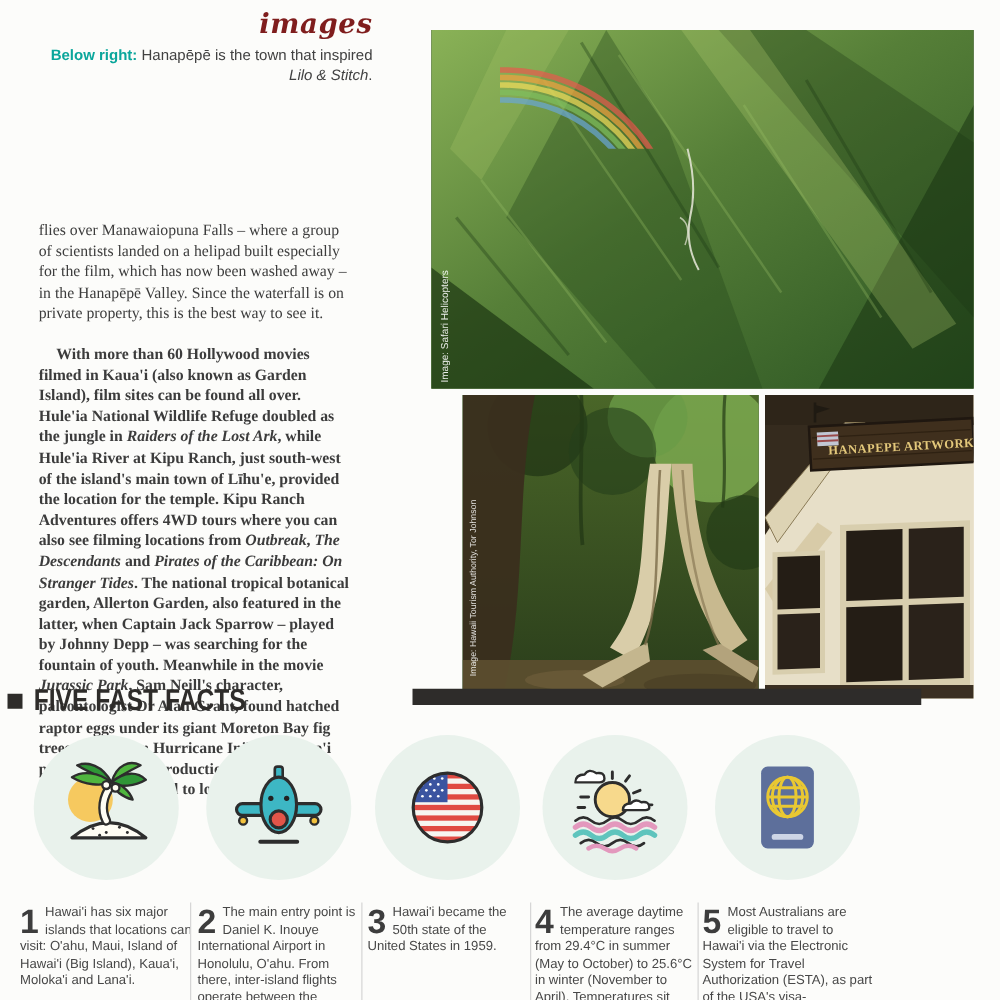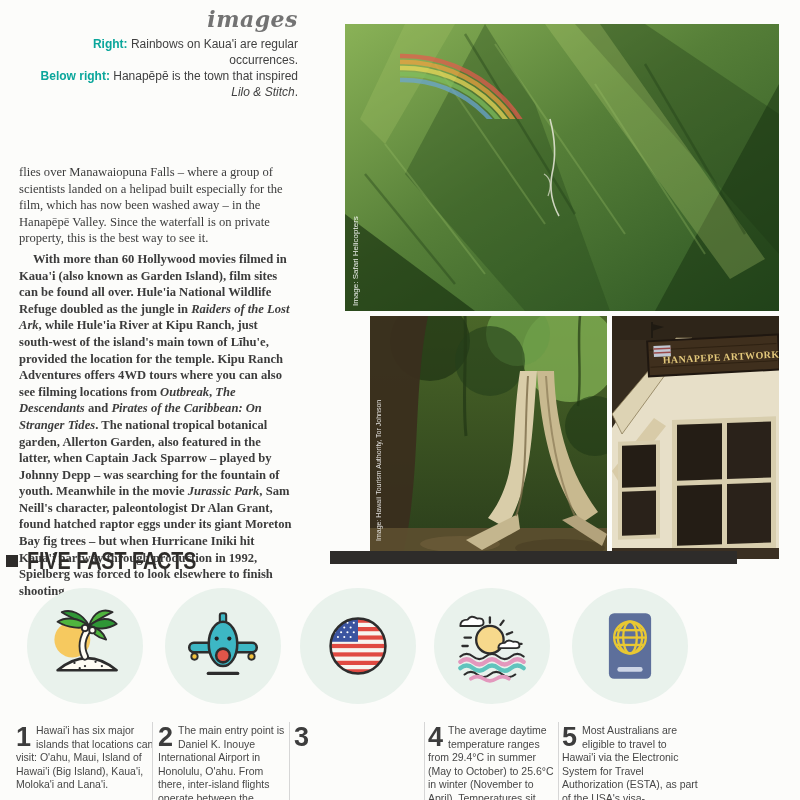--- a/index.html
+++ b/index.html
@@ -2,29 +2,29 @@
 <html><head>
 <meta charset="utf-8">
 <style>
   html,body{margin:0;padding:0;background:#ffffff;}
   .page{position:relative;width:800px;height:800px;background:#fcfcfa;overflow:hidden;
         font-family:"Liberation Sans",sans-serif;}
 
   
   .images-block{position:absolute;left:40px;top:6px;width:258px;text-align:right;}
   .images-title{font-family:"DejaVu Serif",serif;font-style:italic;font-weight:700;
-                font-size:22px;color:#737373;margin:0 0 4px 0;letter-spacing:.5px;}
+                font-size:22px;color:#7f1d1d;margin:0 0 4px 0;letter-spacing:.5px;}
   .cap{margin:0;font-size:12px;line-height:16px;color:#414141;}
   .cap-label{color:#0aa69b;font-weight:700;}
   .it{font-style:italic;}
 
   
   .article{position:absolute;left:15px;top:160px;width:283px;
            font-family:"Liberation Serif",serif;font-size:12.6px;line-height:16.6px;color:#3c3c3c;}
-  .article p{margin:4px;}
+  .article p{margin:16px;}
   .article p.ind{text-indent:14px;font-weight:bold;}
   .more{font-size:9px;color:#2e2e2e;margin-left:3px;font-family:"DejaVu Sans",sans-serif;}
 
   
   .photo{position:absolute;overflow:hidden;background:#3a5a28;}
   .photo-main{left:305px;top:8px;width:434px;height:287px;}
   .photo-figs{left:330px;top:300px;width:237px;height:243px;}
   .photo-store{left:572px;top:300px;width:167px;height:243px;background:#e7dfc8;}
   .photo svg{display:block;}
 
@@ -41,21 +41,20 @@
   .fact-num{float:left;font-size:27px;font-weight:700;color:#3d3d3d;line-height:23px;margin:2px 5px 0 0;}
   .divider{position:absolute;top:722px;width:1px;height:78px;background:#d6d6d6;}
 </style>
 </head>
 <body>
 
 <div class="page">
 
   <section class="images-block">
     <h2 class="images-title">images</h2>
-    <p class="cap"><span class="cap-label">Right:</span><span><span> Rainbows on Kaua'i are regular occurrences.</span></span></p>
     <p class="cap"><span class="cap-label">Below right:</span><span><span> Hanapēpē is the town that inspired </span><span class="it">Lilo &amp; Stitch</span><span>.</span></span></p>
   </section>
 
   <figure class="photo photo-main">
     <svg width="434" height="287" viewBox="0 0 434 287">
       <defs>
         <linearGradient id="mg" x1="0" y1="0" x2="1" y2="1">
           <stop offset="0" stop-color="#8ab257"></stop>
             <stop offset="0.45" stop-color="#567f38"></stop>
           <stop offset="1" stop-color="#2c5523"></stop>
@@ -244,21 +243,21 @@
               <circle cx="26" cy="23" r="1"></circle>
               <circle cx="32" cy="23" r="1"></circle>
             <circle cx="17" cy="27.5" r="1"></circle>
               <circle cx="23" cy="27.5" r="1"></circle>
               <circle cx="29" cy="27.5" r="1"></circle>
           </g>
         </g>
         <circle cx="36" cy="36" r="26" fill="none" stroke="#2d2d2d" stroke-width="2.4"></circle>
       </svg>
     </div>
-    <p class="fact-body"><span class="fact-num">3</span></p>
+    <p class="fact-body"><span class="fact-num">3</span><span>Hawai'i became the 50th state of the United States in 1959.</span></p>
   </div>
 
   <div class="fact-col" style="left:428px;width:128px;">
     <div class="circle">
       <svg width="76" height="76" viewBox="0 0 72 72">
         <g stroke="#2d2d2d" stroke-width="2.2" stroke-linecap="round">
           <line x1="34" y1="9" x2="34" y2="14"></line>
             <line x1="47" y1="12" x2="44" y2="16"></line>
           <line x1="55" y1="23" x2="50" y2="25"></line>
             <line x1="21" y1="12" x2="24" y2="16"></line>

